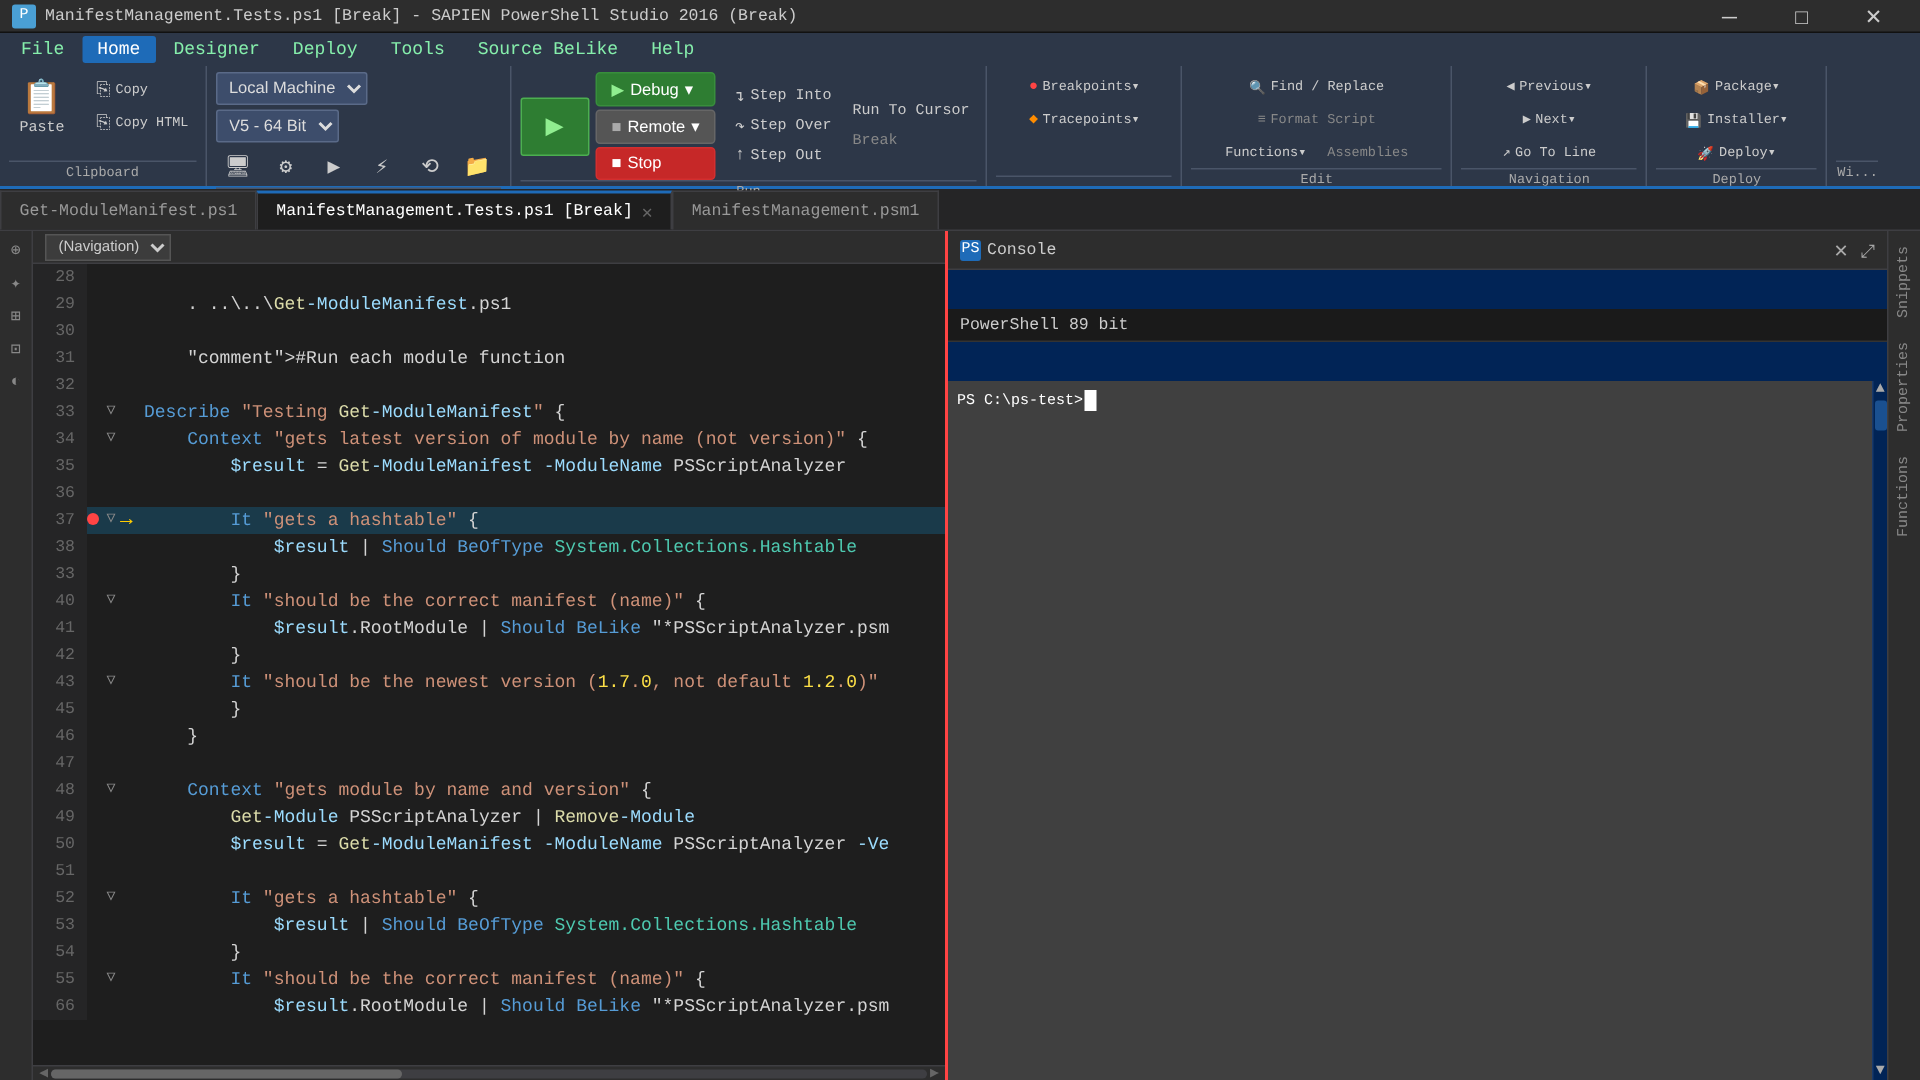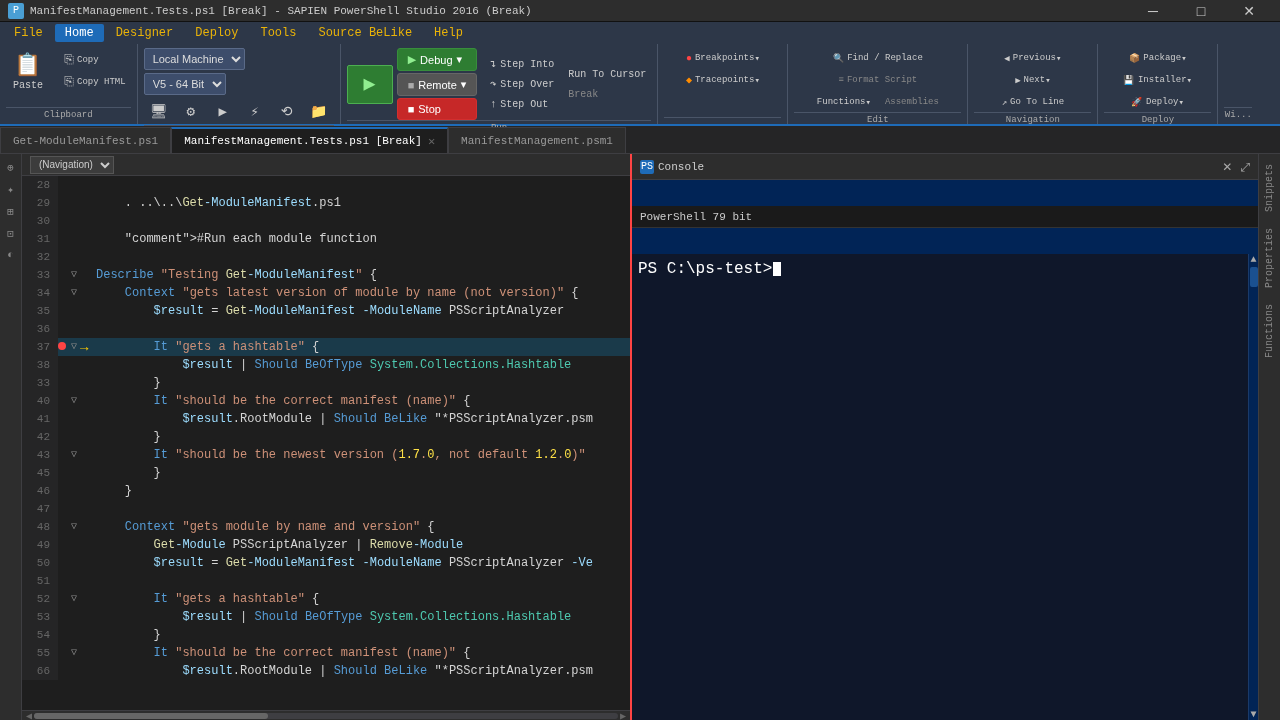--- a/index.html
+++ b/index.html
@@ -57,21 +57,21 @@
       height: 22px;
       background: #2d3748;
       display: flex;
       align-items: center;
       padding: 0 4px;
       gap: 2px;
     }
     .menu-item {
       padding: 2px 10px;
       font-size: 12px;
-      color: #eab308;
+      color: #86efac;
       cursor: pointer;
       border-radius: 2px;
     }
     .menu-item.active { background: #1e6bb8; color: white; }
 
     
     .ribbon {
       height: 82px;
       background: #2d3748;
       border-bottom: 2px solid #1e6bb8;
@@ -365,24 +365,24 @@
     .console-icon {
       width: 14px; height: 14px;
       background: #1e6bb8;
       border-radius: 2px;
       font-size: 10px;
       display: flex; align-items: center; justify-content: center;
       color: white;
     }
     .console-body {
       flex: 1;
-      background: #0f172a;
+      background: #404040;
       padding: 6px;
       font-family: 'Consolas', 'Courier New', monospace;
-      font-size: 16px;
+      font-size: 10px;
       color: #ffffff;
       position: relative;
     }
     .console-prompt {
       display: flex;
       align-items: center;
     }
     .cursor-block {
       width: 8px; height: 14px;
       background: #ffffff;
@@ -887,21 +887,21 @@
     <div class="console-header">
       <div class="console-tab">
         <div class="console-icon">PS</div>
         <span>Console</span>
       </div>
       <div style="flex:1;"></div>
       <button style="background:transparent;border:none;color:#aaa;cursor:pointer;font-size:12px;">✕</button>
       <button style="background:transparent;border:none;color:#aaa;cursor:pointer;font-size:12px;">⤢</button>
     </div>
     <div style="height:22px;background:#1a1a1a;display:flex;align-items:center;padding:0 8px;border-bottom:1px solid #333;">
-      <span style="font-size:11px;color:#ccc;">PowerShell 79 bit</span>
+      <span style="font-size:11px;color:#ccc;">PowerShell 89 bit</span>
     </div>
     <div style="display:flex;flex:1;overflow:hidden;">
       <div class="console-body">
         <div class="console-prompt">
           <span style="color:#ffffff;">PS C:\ps-test&gt;</span>
           <span class="cursor-block"></span>
         </div>
       </div>
       <div class="console-scrollbar">
         <div style="font-size:10px;color:#aaa;text-align:center;cursor:pointer;">▲</div>

